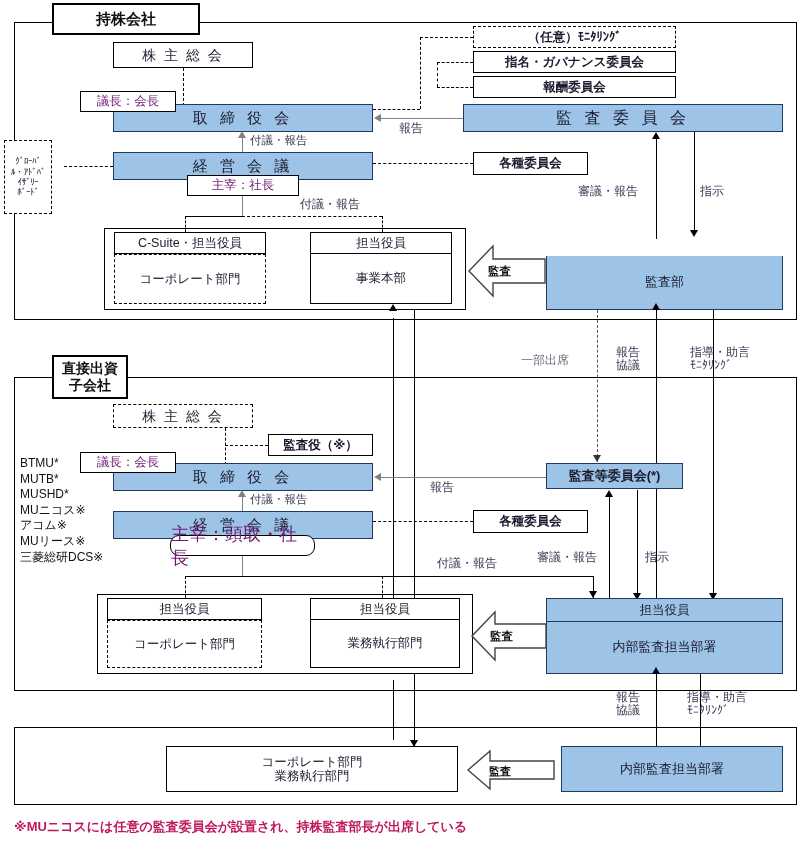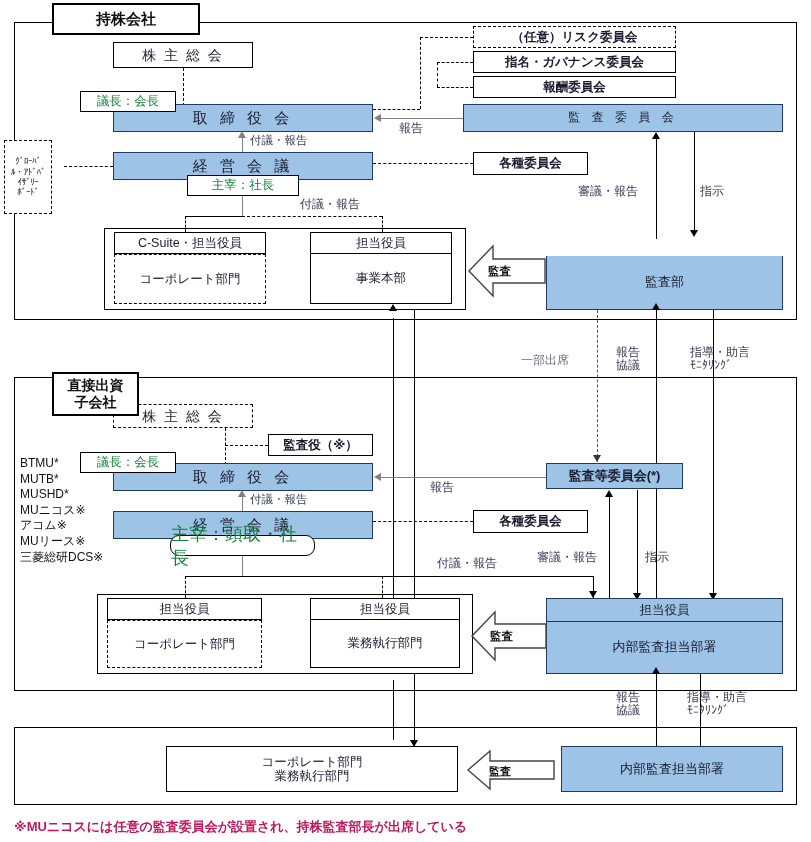--- a/index.html
+++ b/index.html
@@ -40,34 +40,34 @@
   .lblg{position:absolute;color:#6a6a7a;white-space:nowrap;line-height:1.12;text-align:center;}
 
   
   .blockarrow{position:absolute;}
   .blockarrow svg{display:block;}
   .ba-text{position:absolute;color:#111;font-weight:bold;white-space:nowrap;}
 
   .footnote{position:absolute;color:#be185d;font-weight:bold;white-space:nowrap;}
   .sublist{position:absolute;color:#111;line-height:1.30;white-space:pre;}
   .stacklabel{position:absolute;box-sizing:border-box;border:1.3px solid #000;background:#fff;
-       display:flex;align-items:center;justify-content:center;z-index:5;color:#15803d;}
+       display:flex;align-items:center;justify-content:center;z-index:5;color:#701a75;}
 </style>
 </head>
 <body>
 
 <div id="stage">
 
   <div class="frame" style="left:14px;top:22px;width:783px;height:298px;"></div>
   <div class="frame" style="left:14px;top:377px;width:783px;height:314px;"></div>
   <div class="frame" style="left:14px;top:727px;width:783px;height:78px;"></div>
 
   <div class="tag" style="left:52px;top:3px;width:148px;height:32px;font-size:15px;">持株会社</div>
 
-  <div class="tag" style="left:52px;top:355px;width:87px;height:44px;font-size:14px;white-space:pre-line;margin-top:17px;">直接出資
+  <div class="tag" style="left:52px;top:355px;width:76px;height:44px;font-size:14px;white-space:pre-line;">直接出資
 子会社</div>
 
 
   <div class="box solid" style="left:113px;top:42px;width:140px;height:26px;font-size:14px;letter-spacing:2px;">株 主 総 会</div>
 
   <div class="dv" style="left:183px;top:68px;height:38px;"></div>
 
   <div class="box blue" style="left:113px;top:104px;width:260px;height:28px;font-size:15px;letter-spacing:4px;">取 締 役 会</div>
   <div class="stacklabel" style="left:80px;top:91px;width:96px;height:21px;font-size:12.5px;">議長：会長</div>
 
@@ -78,32 +78,32 @@
   <div class="box blue" style="left:113px;top:152px;width:260px;height:28px;font-size:15px;letter-spacing:4px;">経 営 会 議</div>
   <div class="stacklabel" style="left:187px;top:175px;width:112px;height:21px;font-size:12.5px;">主宰：社長</div>
 
   <div class="box dashed" style="left:4px;top:140px;width:48px;height:74px;font-size:9px;white-space:pre-line;
               letter-spacing:-0.4px;">ｸﾞﾛｰﾊﾞ
 ﾙ・ｱﾄﾞﾊﾞ
 ｲｻﾞﾘｰ
 ﾎﾞｰﾄﾞ</div>
   <div class="dh" style="left:64px;top:166px;width:49px;"></div>
 
-  <div class="box dashed" style="left:473px;top:26px;width:203px;height:22px;font-size:12.5px;font-weight:bold;">（任意）リスク委員会</div>
+  <div class="box dashed" style="left:473px;top:26px;width:203px;height:22px;font-size:12.5px;font-weight:bold;">（任意）ﾓﾆﾀﾘﾝｸﾞ</div>
   <div class="box solid" style="left:473px;top:51px;width:203px;height:22px;font-size:12.5px;font-weight:bold;">指名・ガバナンス委員会</div>
   <div class="box solid" style="left:473px;top:76px;width:203px;height:22px;font-size:12.5px;font-weight:bold;">報酬委員会</div>
 
   <div class="dv" style="left:420px;top:37px;height:72px;"></div>
   <div class="dh" style="left:420px;top:37px;width:53px;"></div>
   <div class="dh" style="left:437px;top:62px;width:36px;"></div>
   <div class="dv" style="left:437px;top:62px;height:25px;"></div>
   <div class="dh" style="left:437px;top:87px;width:36px;"></div>
   <div class="dh" style="left:373px;top:109px;width:47px;"></div>
 
-  <div class="box blue" style="left:463px;top:104px;width:320px;height:28px;font-size:12px;letter-spacing:4px;">監 査 委 員 会</div>
+  <div class="box blue" style="left:463px;top:104px;width:320px;height:28px;font-size:16px;letter-spacing:4px;">監 査 委 員 会</div>
 
   <div class="lng h" style="left:381px;top:118px;width:82px;"></div>
   <div class="ahg left" style="left:374px;top:113.5px;"></div>
   <div class="lbl" style="left:399px;top:122px;font-size:12px;">報告</div>
 
   <div class="box solid" style="left:473px;top:152px;width:115px;height:23px;font-size:12.5px;font-weight:bold;">各種委員会</div>
   <div class="dh" style="left:373px;top:163px;width:100px;"></div>
 
   <div class="ln v" style="left:656px;top:139px;height:100px;"></div>
   <div class="ah up" style="left:652px;top:132px;"></div>

